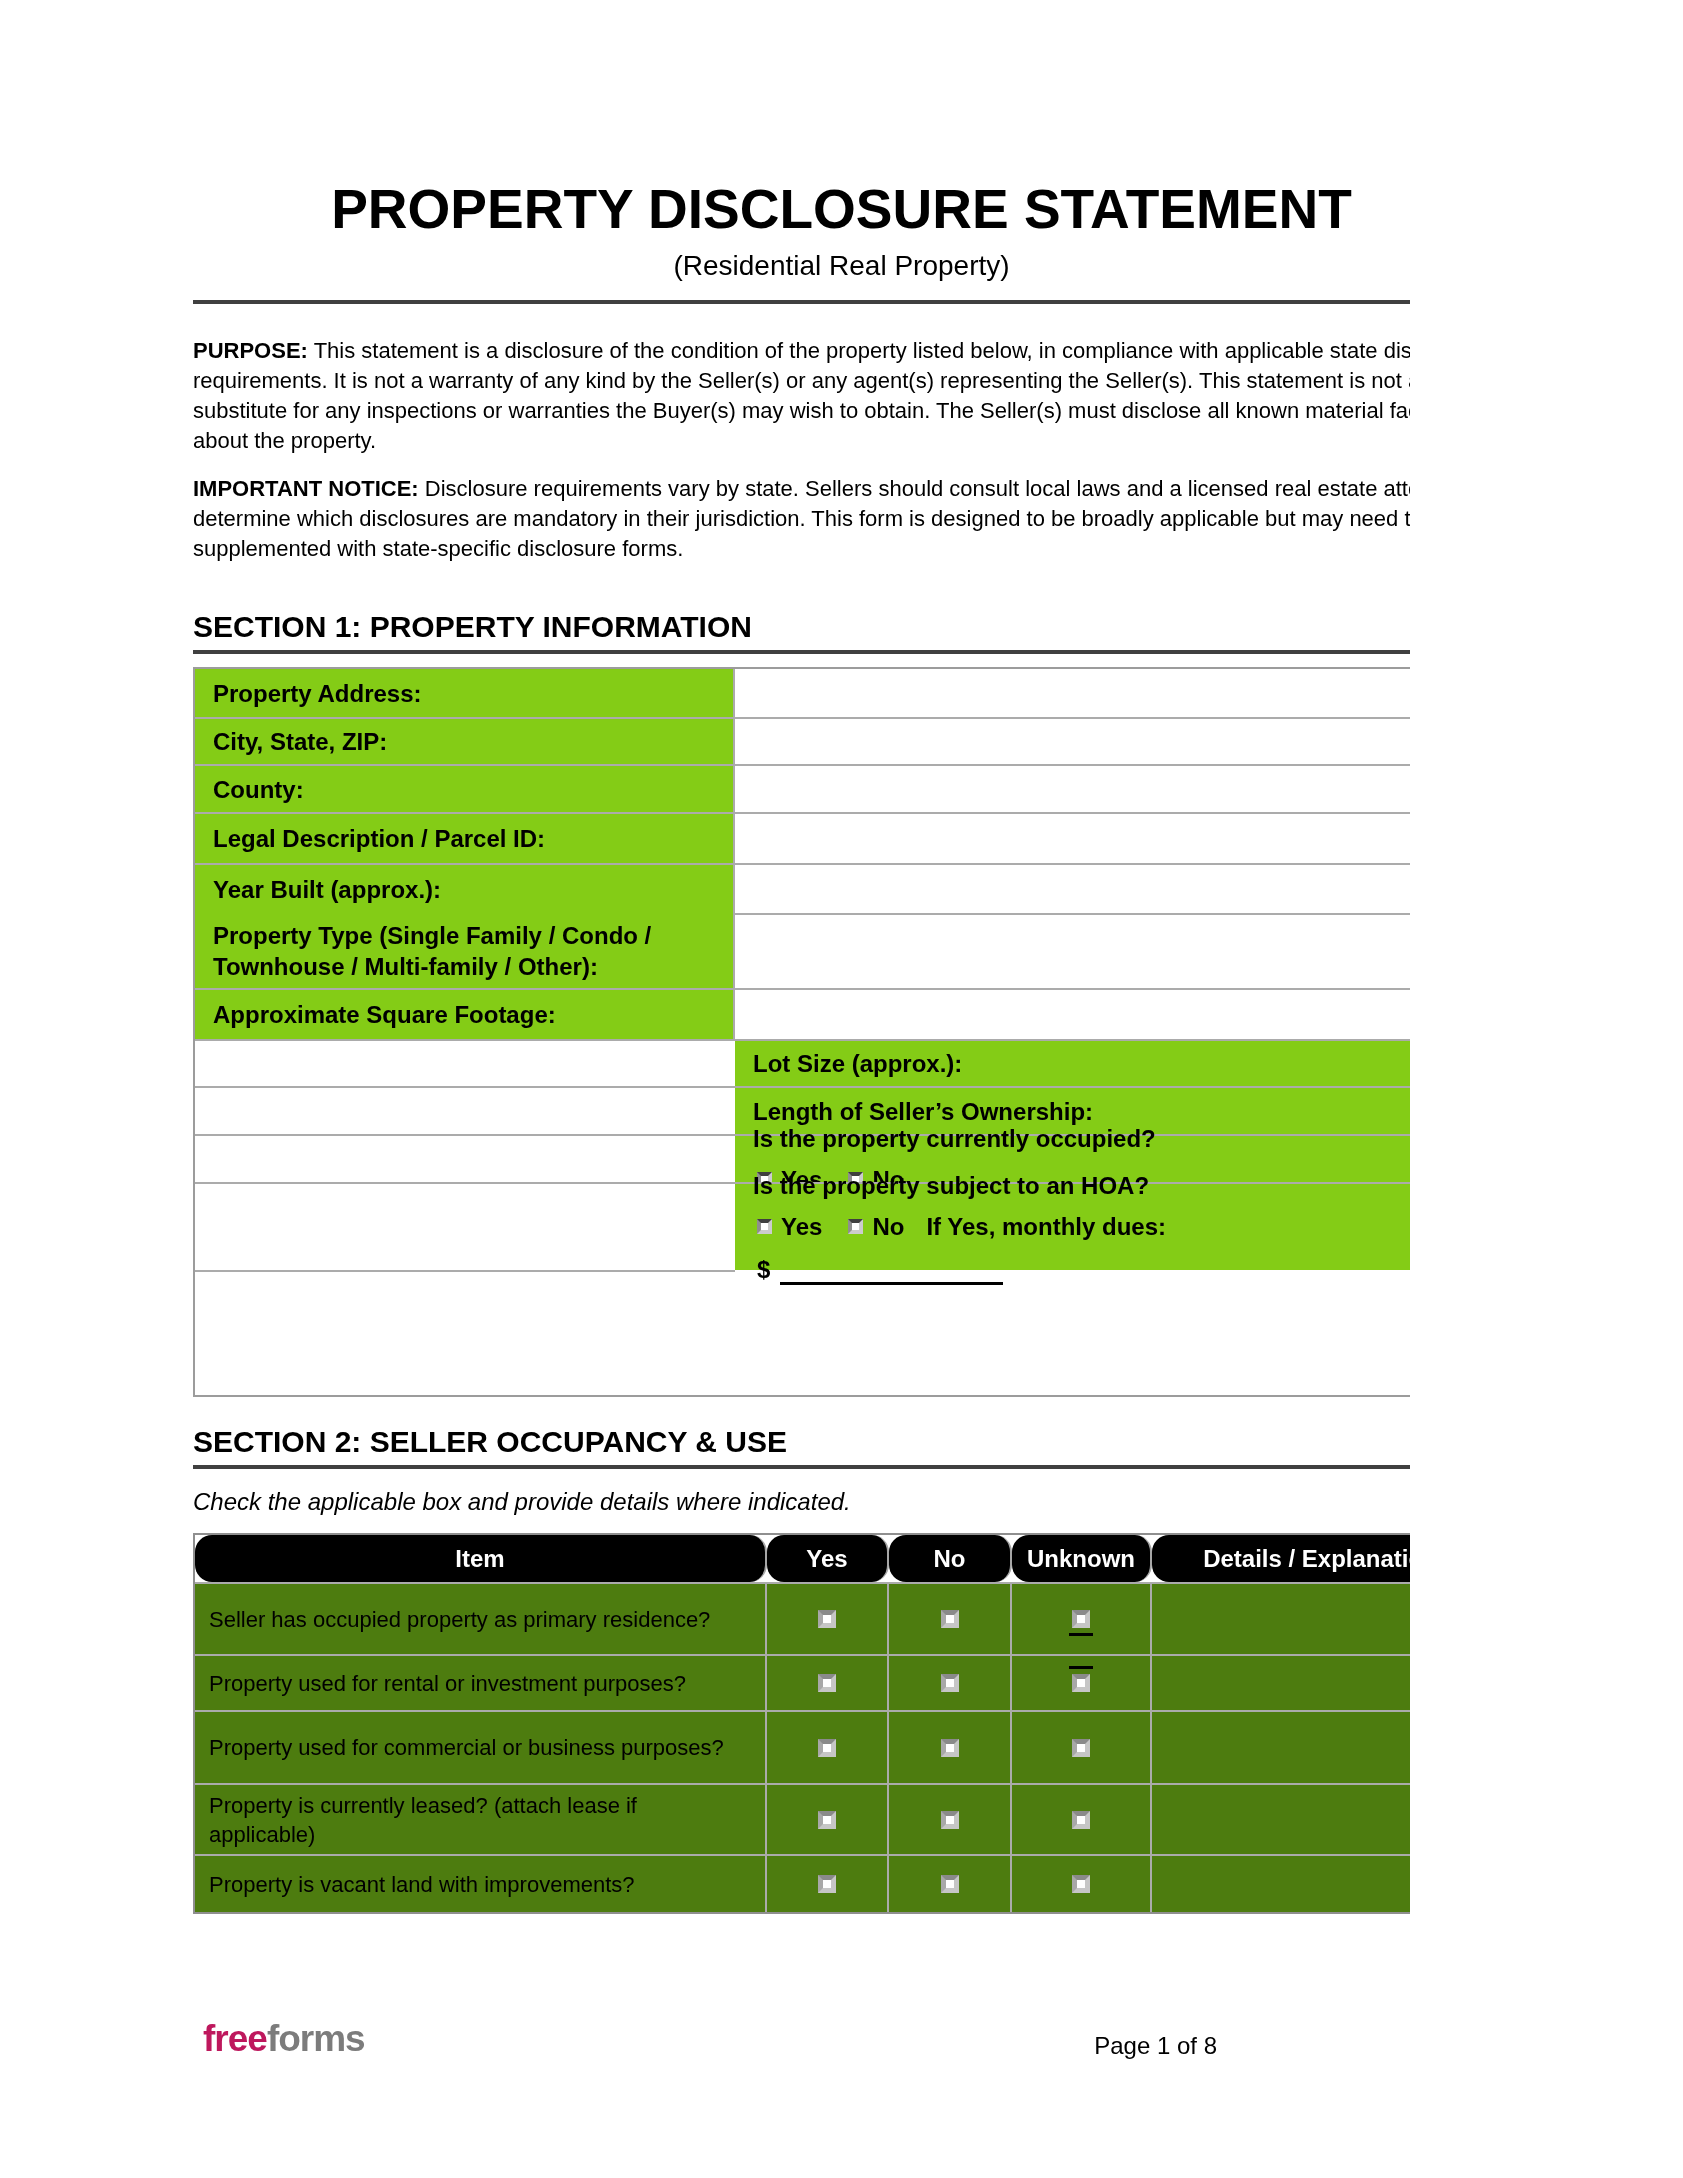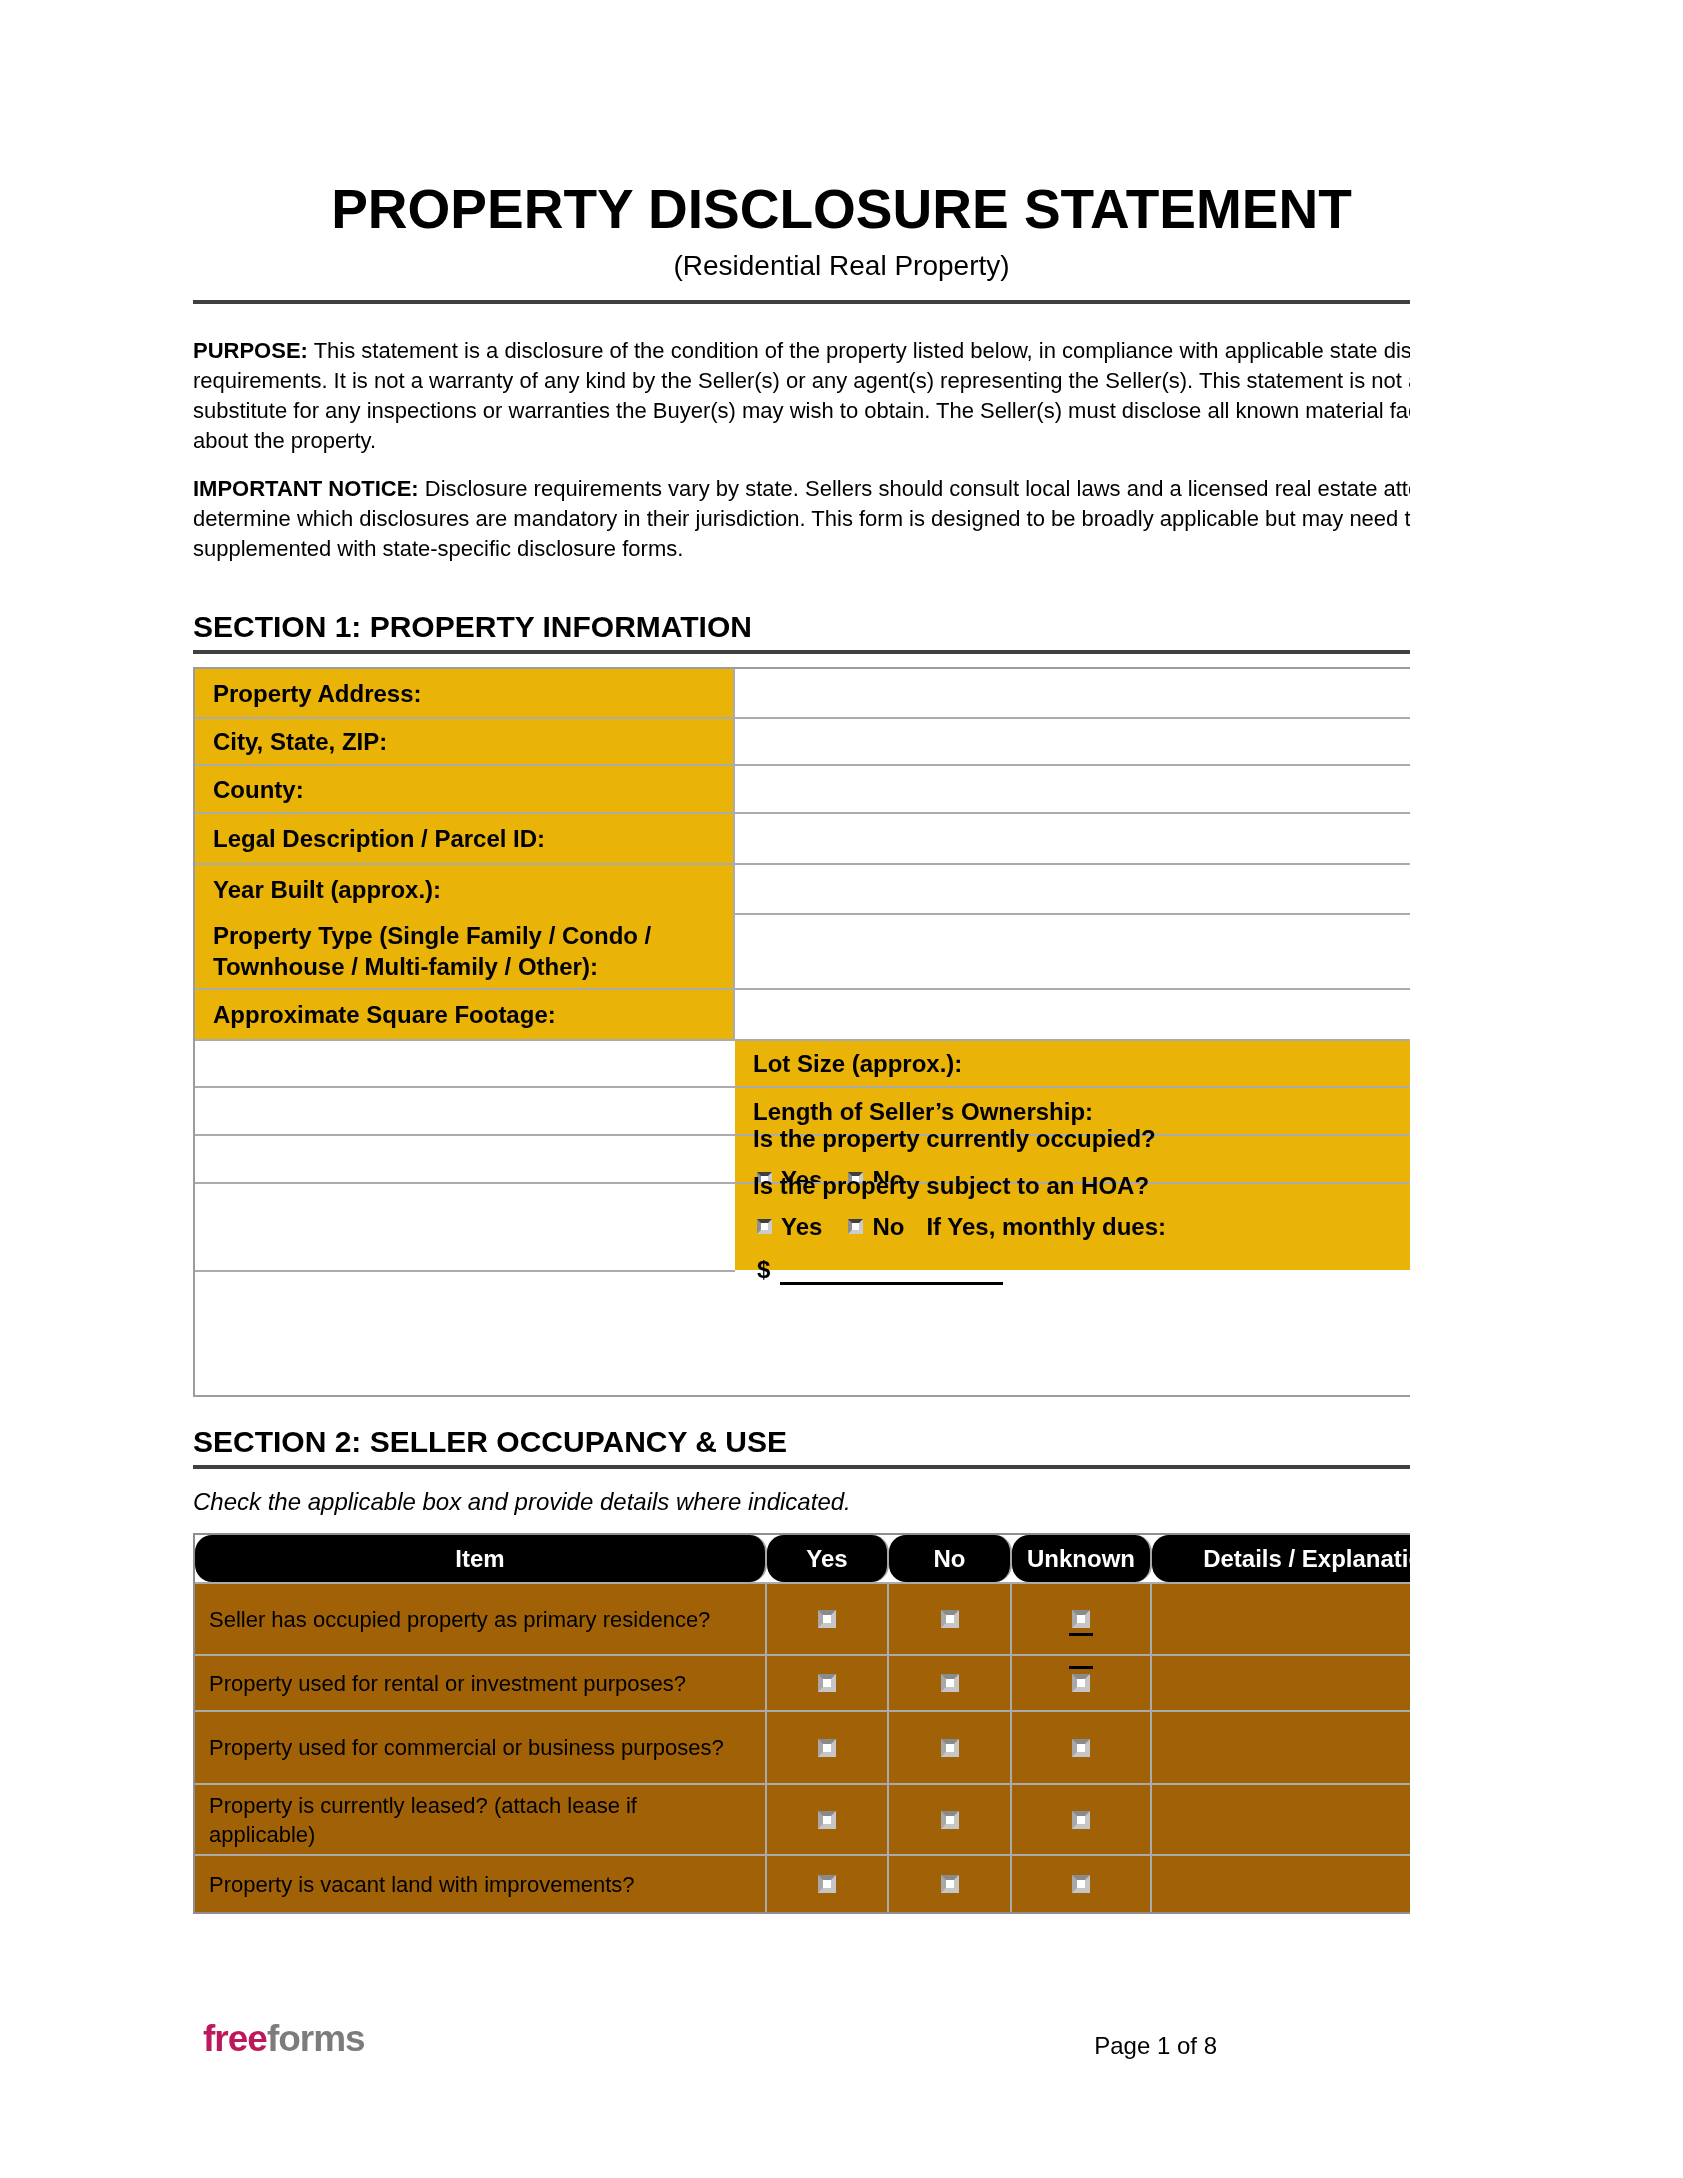--- a/index.html
+++ b/index.html
@@ -21,21 +21,21 @@
   .section-rule { height:4px; background:#404040; margin-top:6px; }
 
   
   .s1-table {
     margin-top:13px; display:grid;
     grid-template-columns:540px 753px;
     grid-template-rows:48px 47px 48px 51px 50px 75px 51px 47px 48px 48px 88px 125px;
     border:2px solid #9c9c9c;
   }
   .s1-lbl {
-    background:#eab308; border-right:2px solid #ababab; border-top:2px solid #ababab;
+    background:#84cc16; border-right:2px solid #ababab; border-top:2px solid #ababab;
     font-weight:bold; font-size:24px; line-height:31px;
     display:flex; flex-direction:column; justify-content:center; align-items:flex-start;
     padding:0 14px 0 18px; box-sizing:border-box;
   }
   .s1-val { background:#ffffff; border-top:2px solid #ababab; }
   .row-first { border-top:none !important; }
   .no-top { border-top:none !important; }
   .cb-line { display:flex; align-items:center; margin-top:12px; margin-left:4px; font-weight:bold; font-size:24px; }
   .cb1 {
     display:inline-block; box-sizing:border-box; width:15px; height:15px; background:#fff;
@@ -54,21 +54,21 @@
     margin-top:16px; display:grid;
     grid-template-columns:572px 122px 123px 140px 337px;
     grid-template-rows:47px 72px 56px 73px 71px 58px;
     border:2px solid #8f8f8f;
   }
   .s2-h {
     background:#000; color:#fff; font-weight:bold; font-size:24px;
     display:flex; align-items:center; justify-content:center;
     border-right:2px solid #a6a6a6; box-sizing:border-box;border-radius:17px;
   }
-  .s2-cell { border-top:2px solid #ababab; border-right:2px solid #ababab; box-sizing:border-box; background:#a16207; }
+  .s2-cell { border-top:2px solid #ababab; border-right:2px solid #ababab; box-sizing:border-box; background:#4d7c0f; }
   .last-col { border-right:none !important; }
   .s2-item { font-size:22px; line-height:29px; display:flex; align-items:center; padding:0 16px 0 14px; }
   .s2-check { display:flex; align-items:center; justify-content:center; }
   .cbwrap { position:relative; display:inline-block; line-height:0; }
   .cb2 {
     display:inline-block; box-sizing:border-box; width:18px; height:18px; background:#fff;
     border:5px solid #c6c6c6; border-top-color:#8a8a8a; border-left-color:#a8a8a8;
   }
   .mk-under::after { content:""; position:absolute; left:-3px; right:-3px; bottom:-8px; height:3px; background:#000; }
   .mk-over::before { content:""; position:absolute; left:-3px; right:-3px; top:-8px; height:3px; background:#000; }

